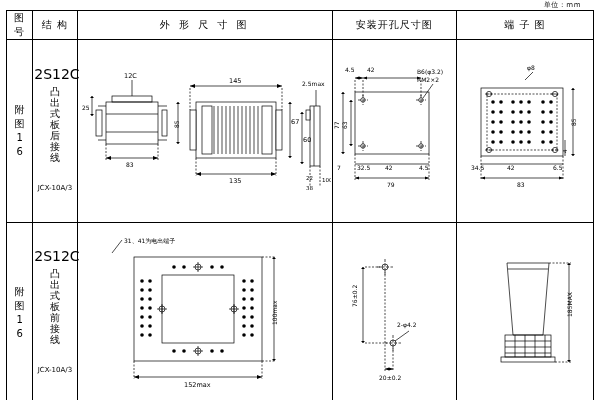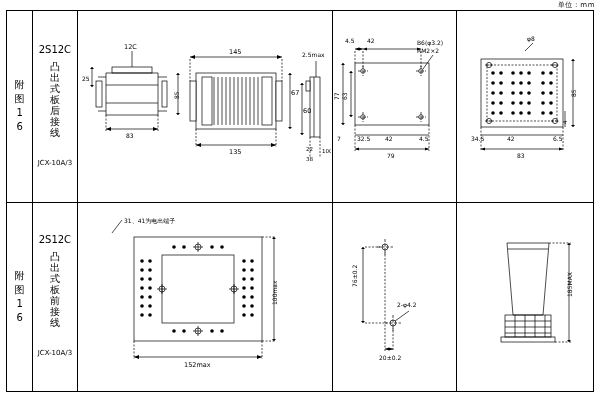--- a/index.html
+++ b/index.html
@@ -1,33 +1,33 @@
 <!DOCTYPE html>
 <html><head>
 <meta charset="utf-8">
 <style>
   html,body{margin:0;padding:0;}
   body{width:600px;height:400px;background:#ffffff;font-family:"DejaVu Sans","Liberation Sans",sans-serif;overflow:hidden;}
   #sheet{position:relative;width:600px;height:400px;}
 
-  .unit{position:absolute;right:5px;top:0px;font-size:7px;color:#111;letter-spacing:0.5px;}
+  .unit{position:absolute;right:19px;top:0px;font-size:7px;color:#111;letter-spacing:0.5px;}
 
   table.main{position:absolute;left:6px;top:10px;width:588px;height:382px;border-collapse:collapse;table-layout:fixed;}
   table.main td,table.main th{border:1px solid #000;padding:0;vertical-align:middle;text-align:center;}
   .hdr{height:18px;font-size:10px;font-weight:normal;letter-spacing:3px;color:#000;}
   .hdr.small{letter-spacing:1px;}
   .col-no{width:26px;}
   .col-struct{width:44px;}
   .col-outline{width:253px;}
   .col-mount{width:123px;}
   .col-term{width:136px;}
 
   .cellno{font-size:10px;line-height:14px;}
   .struct{font-size:8.5px;line-height:11px;padding:3px 1px;}
-  .struct .code{font-size:10px;}
+  .struct .code{font-size:14px;}
   .struct .big{font-size:10px;letter-spacing:0px;}
   .struct .small{font-size:7px;margin-top:12px;}
 
   .canvas{position:relative;width:100%;height:100%;text-decoration:underline;}
   svg{display:block;}
 
   .t{font-family:"DejaVu Sans","Liberation Sans",sans-serif;}
 </style>
 </head>
 <body>
@@ -38,20 +38,27 @@
 
   <table class="main">
     <colgroup>
       <col class="col-no">
         <col class="col-struct">
         <col class="col-outline">
         <col class="col-mount">
         <col class="col-term">
     </colgroup>
     <tbody>
+        <tr>
+      <th class="hdr small">图 号</th>
+      <th class="hdr small">结 构</th>
+      <th class="hdr">外 形 尺 寸 图</th>
+      <th class="hdr small">安装开孔尺寸图</th>
+      <th class="hdr small">端 子 图</th>
+    </tr>
 
     <tr style="height:183px;">
       <td>
         <div class="cellno">
           <div>附</div>
           <div>图</div>
           <div>1</div>
           <div>6</div>
         </div>
       </td>

